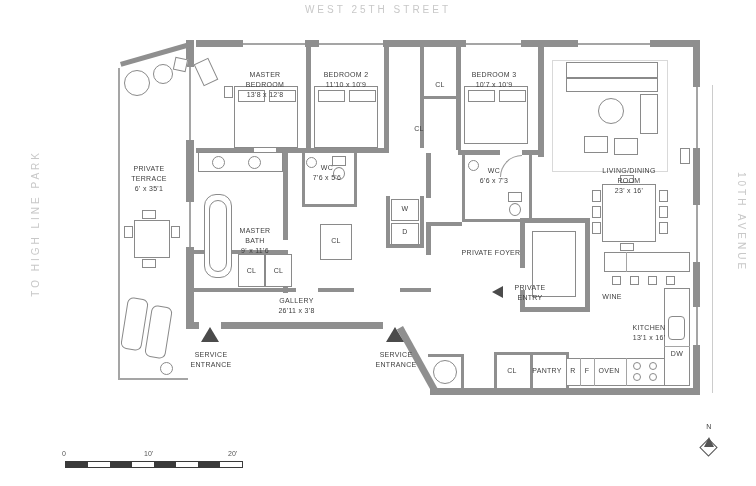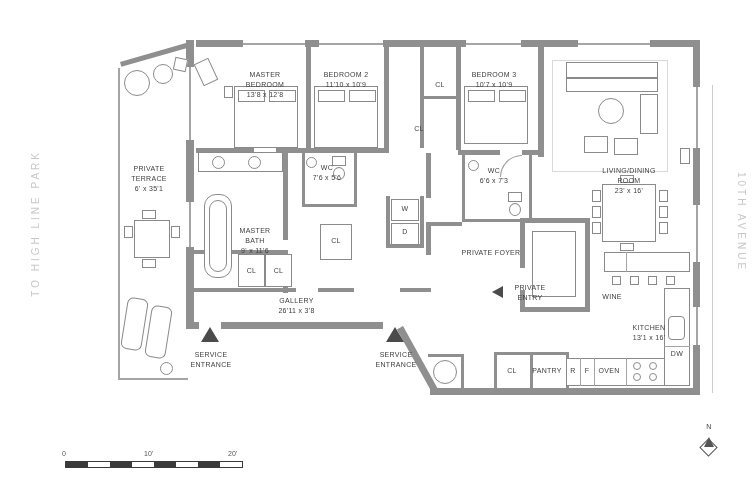--- a/index.html
+++ b/index.html
@@ -29,20 +29,21 @@
   .scalebar div{width:22px;height:5px}
   .sc-lb{position:absolute;font-size:7px;color:#555}
   .diam{position:absolute;width:13px;height:13px;border:1px solid #555;transform:rotate(45deg);
         box-sizing:border-box}
 </style>
 </head>
 <body>
 
 <div class="canvas">
 
+  <div class="street" style="left:283px;top:4px;width:190px;text-align:center">WEST 25TH STREET</div>
   <div class="street vert-up" style="left:30px;top:150px">TO HIGH LINE PARK</div>
   <div class="street vert" style="left:736px;top:172px">10TH AVENUE</div>
   <div class="lot" style="left:712px;top:85px;width:1px;height:308px"></div>
 
   <div class="w" style="left:196px;top:40px;width:47px;height:7px"></div>
   <div class="ln" style="left:243px;top:43px;width:62px;height:2px"></div>
   <div class="w" style="left:305px;top:40px;width:14px;height:7px"></div>
   <div class="ln" style="left:319px;top:43px;width:64px;height:2px"></div>
   <div class="w" style="left:383px;top:40px;width:83px;height:7px"></div>
   <div class="ln" style="left:466px;top:43px;width:55px;height:2px"></div>

